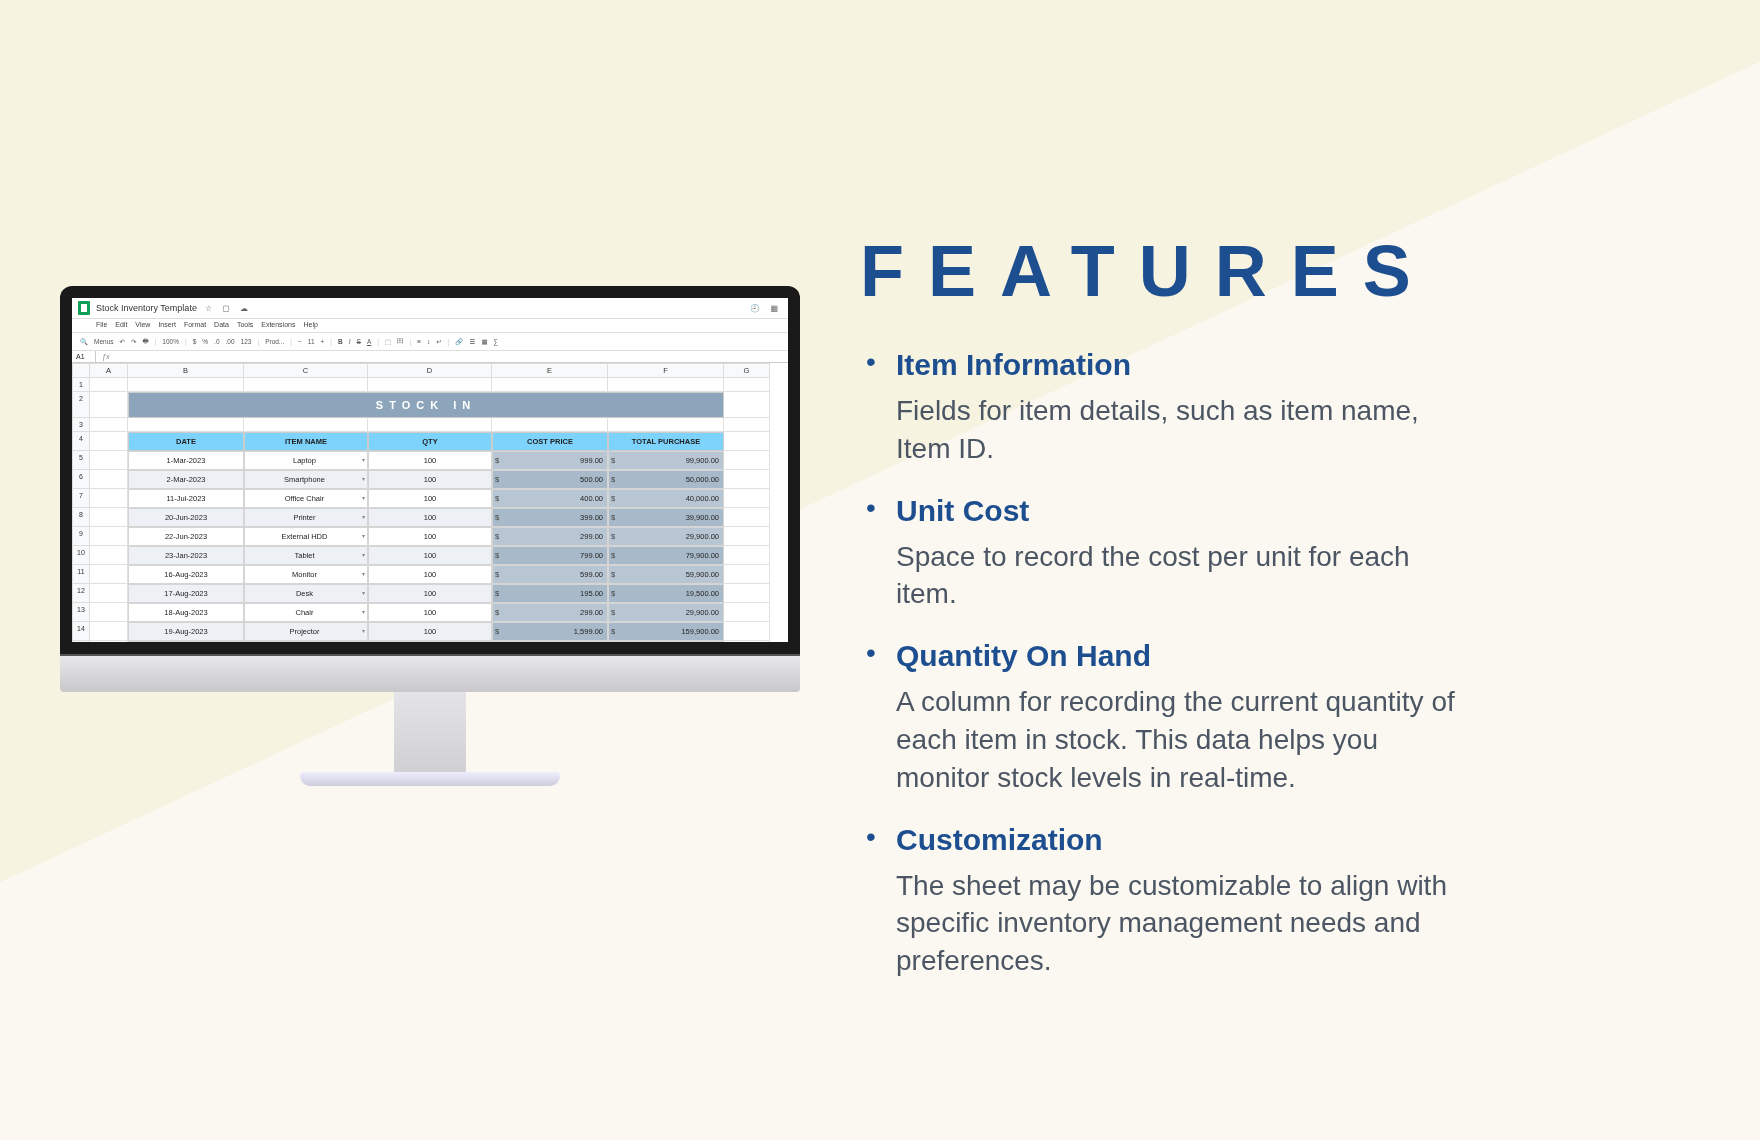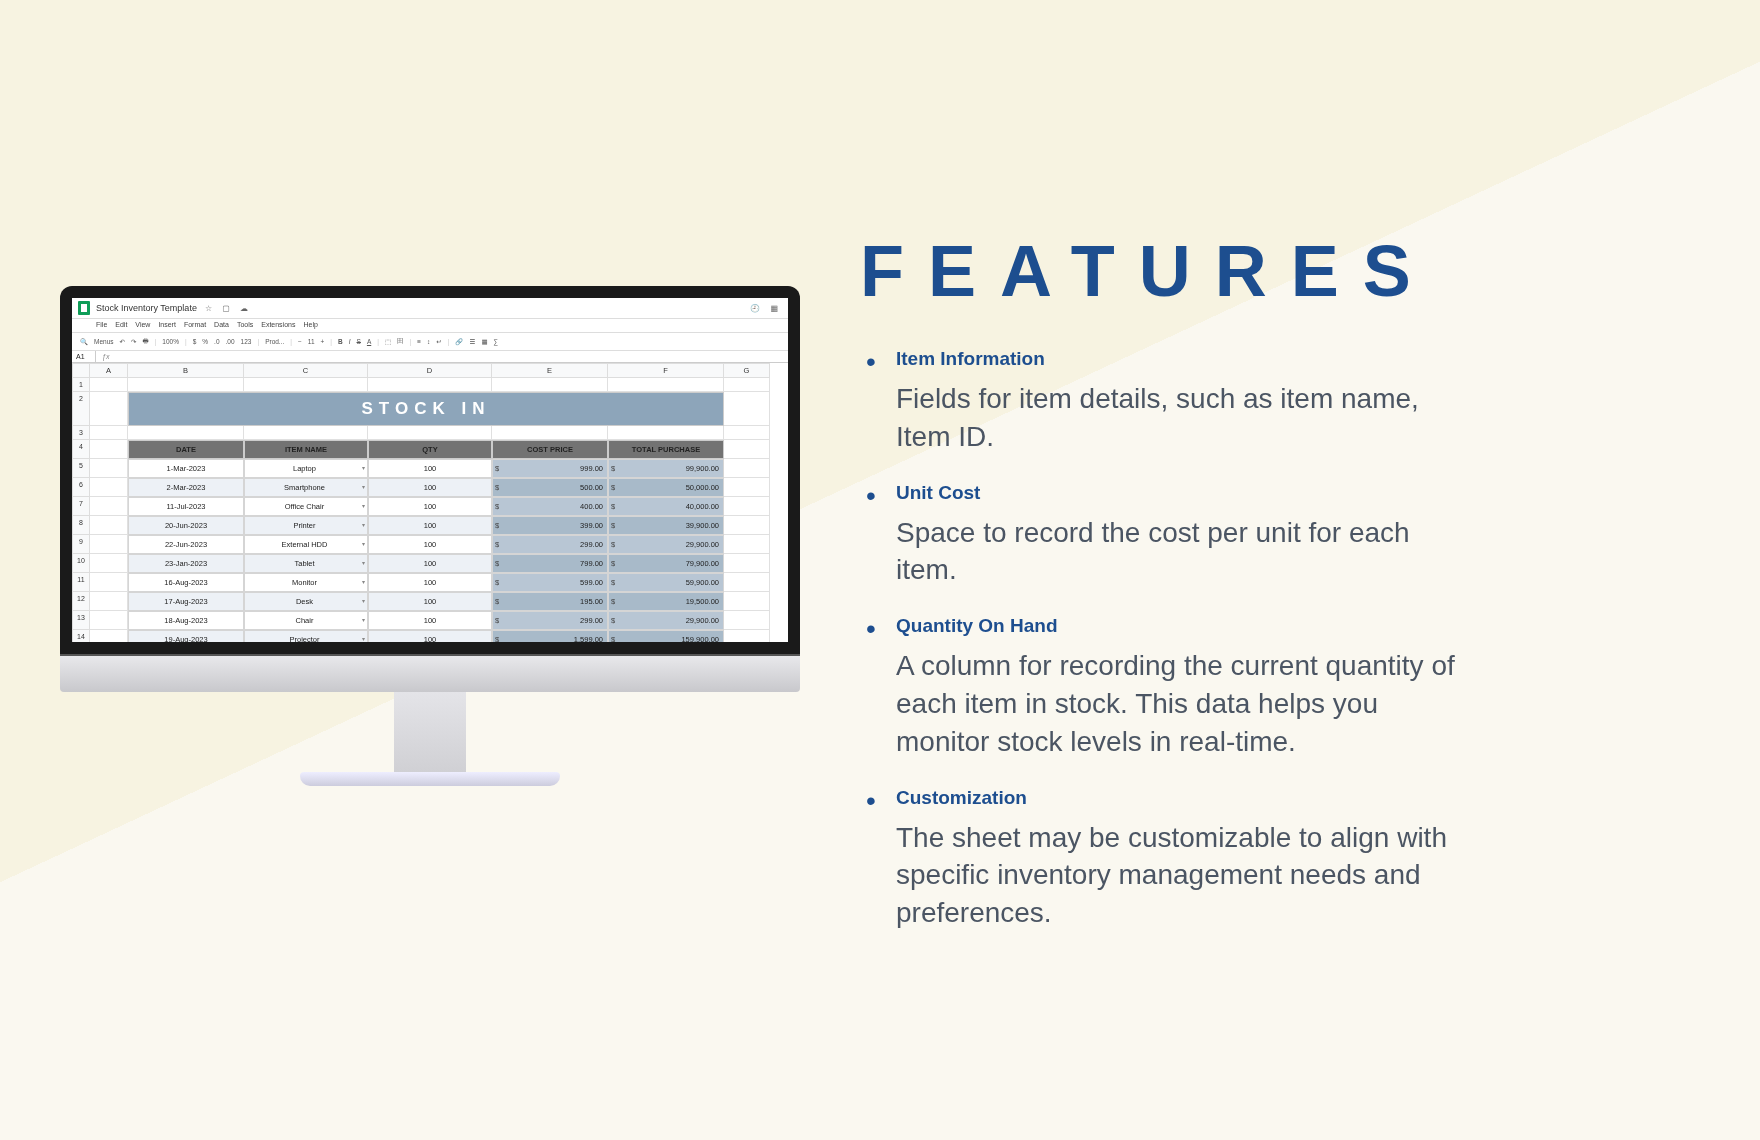--- a/index.html
+++ b/index.html
@@ -22,40 +22,40 @@
 .tb-sep { color:#ccc; }
 .name-box-row { display:flex; align-items:center; border-bottom:1px solid #ccc; font-size:7px; }
 .name-box { width:24px; border-right:1px solid #ccc; padding:2px 4px; background:#fff; }
 .fx-area { padding:2px 6px; color:#888; font-style:italic; }
 
 .grid { display:grid; grid-template-columns:18px 38px 116px 124px 124px 116px 116px 46px; font-size:7.5px; }
 .col-hdr { background:#f8f9fa; border:1px solid #ddd; border-left:none; text-align:center; padding:2px 0; color:#333; font-weight:500; }
 .corner { background:#f8f9fa; border:1px solid #ddd; }
 .row-hdr { background:#f8f9fa; border:1px solid #ddd; border-top:none; text-align:center; padding:3px 0; color:#333; font-size:7px; }
 .cell { border:1px solid #e0e0e0; border-top:none; border-left:none; padding:3px 4px; background:#fff; }
-.band-title { grid-column:3 / 8; background:#8da5ba; color:#fff; font-weight:700; text-align:center; letter-spacing:6px; font-size:17px; padding:6px 0; border:1px solid #ccc; }
+.band-title { grid-column:3 / 8; background:#8da5ba; color:#fff; font-weight:700; text-align:center; letter-spacing:6px; font-size:11px; padding:6px 0; border:1px solid #ccc; }
 .empty-under { background:#fff; border:1px solid #e0e0e0; border-top:none; border-left:none; }
-.th { background:#737373; text-align:center; font-weight:700; padding:4px 2px; border:1px solid #ccc; font-size:7.5px; }
+.th { background:#7dd3fc; text-align:center; font-weight:700; padding:4px 2px; border:1px solid #ccc; font-size:7.5px; }
 .td { text-align:center; padding:4px 2px; border:1px solid #d5d5d5; font-size:7.5px; }
 .td.alt { background:#edf1f6; }
 .td.money { text-align:right; padding-right:4px; background:#b8c6d4; }
 .td.money.alt { background:#a8bac9; }
 .td .dd { float:right; color:#888; font-size:6px; }
 .doll { float:left; color:#444; }
 
 .monitor-chin { height:36px; background:linear-gradient(#e8e8eb,#c8c8cc); border-radius:0 0 4px 4px; }
 .monitor-neck { width:72px; height:80px; background:linear-gradient(#e4e4e8,#d0d0d4); margin:0 auto; }
 .monitor-foot { width:260px; height:14px; background:linear-gradient(#eef,#ccd); border-radius:4px 4px 10px 10px; margin:0 auto; }
 
 .features { flex:1; padding-top:110px; }
 .features h1 { font-family:Arial Black,Arial,sans-serif; font-size:72px; font-weight:900; letter-spacing:24px; color:#1d4e8f; margin-bottom:36px; }
 .feat-list { list-style:none; }
 .feat-list li { margin-bottom:26px; padding-left:36px; position:relative; }
 .feat-list li::before { content:'•'; position:absolute; left:6px; top:-2px; color:#1d4e8f; font-size:28px; }
-.feat-title { font-family:Arial,sans-serif; font-weight:700; color:#1d4e8f; font-size:19px; margin-bottom:10px; }
+.feat-title { font-family:Arial,sans-serif; font-weight:700; color:#1d4e8f; font-size:30px; margin-bottom:10px; }
 .feat-desc { font-family:Arial,sans-serif; color:#4b5563; font-size:28px; line-height:1.35; max-width:560px; }
 </style>
 </head>
 <body>
 <div class="bg-diag"></div>
 
 <div class="stage">
 
   <div class="monitor">
     <div class="monitor-bezel">

